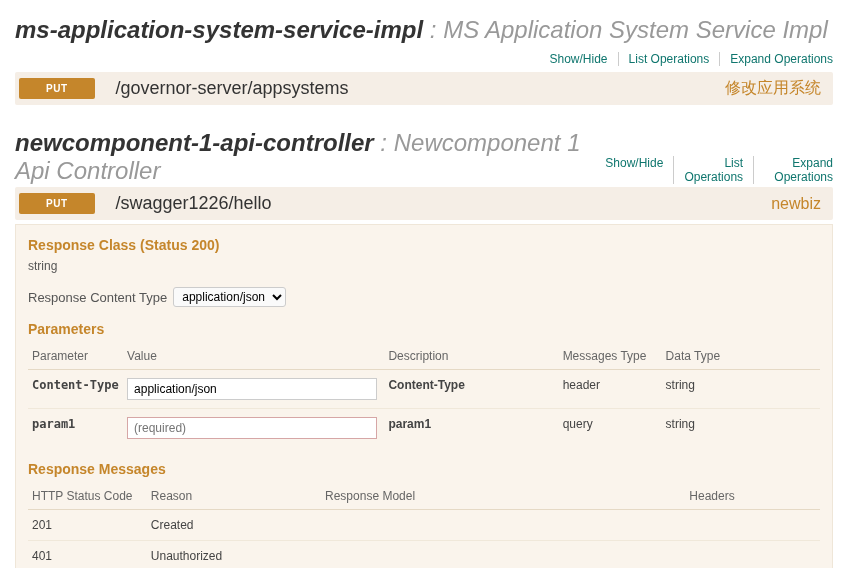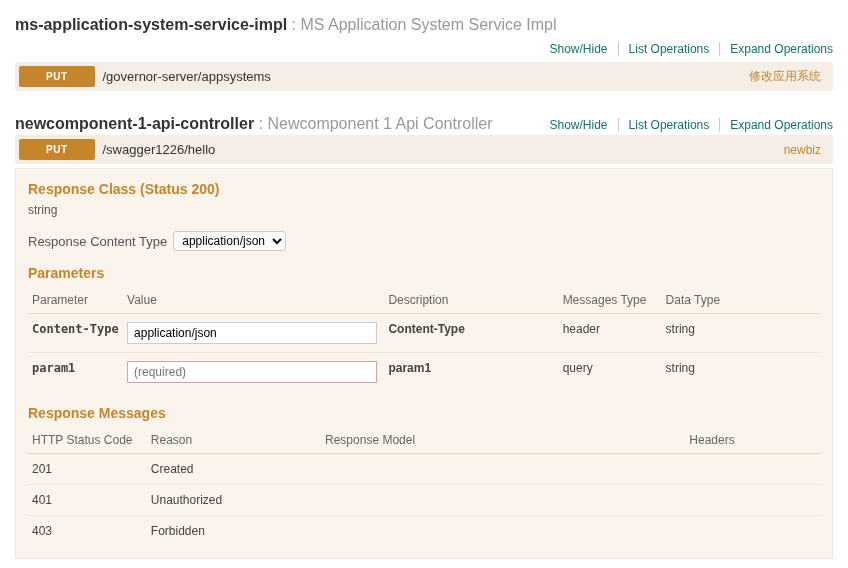--- a/index.html
+++ b/index.html
@@ -1,28 +1,28 @@
 <!DOCTYPE html>
 <html><head>
   <meta charset="utf-8">
   <style>
     * { box-sizing: border-box; margin: 0; padding: 0; }
     body { font-family: "Helvetica Neue", Arial, sans-serif; font-size: 13px; color: #555; background: #fff; width: 848px; }
     .container { padding: 10px 15px; }
-    .section-header { font-size: 16px; font-weight: bold; color: #999; padding: 6px 0 2px 0; }
+    .section-header { font-size: 24px; font-weight: bold; color: #999; padding: 6px 0 2px 0; font-style: italic; }
     .section-header .tag-name { color: #333; font-weight: 700; }
     .section-header .colon { color: #999; font-weight: normal; }
     .section-header .desc { color: #999; font-weight: normal; }
     .section-actions { text-align: right; font-size: 12px; color: #0f766e; padding: 6px 0; display:flex; justify-content:flex-end; gap:0; }
     .section-actions span { padding: 0 10px; border-right: 1px solid #ccc; cursor: pointer; }
     .section-actions span:last-child { border-right: none; padding-right: 0; }
     .endpoint-row { display: flex; align-items: center; background: #f5eee6; border-radius: 2px; margin-bottom: 4px; }
     .method-badge { background: #c5862b; color: #fff; font-size: 10px; font-weight: bold; padding: 5px 27px; border-radius: 2px; margin: 4px 8px 4px 4px; letter-spacing: .5px; }
-    .endpoint-path { flex: 1; color: #333; font-size: 13px; padding: 6px 0; }
-    .endpoint-summary { color: #c5862b; font-size: 12px; padding-right: 12px; }
+    .endpoint-path { flex: 1; color: #333; font-size: 18px; padding: 6px 0; margin-left: 13px; }
+    .endpoint-summary { color: #c5862b; font-size: 16px; padding-right: 12px; }
     .section-header-row { display:flex; align-items:flex-end; justify-content:space-between; }
     .section-header-row .section-actions { padding-bottom: 3px;}
     .expanded-panel { background: #faf4ec; border: 1px solid #efe6d8; padding: 12px; margin-top:2px;}
     .panel-heading { color: #c5862b; font-size: 14px; font-weight: bold; margin-bottom: 6px; }
     .panel-text { color: #555; font-size: 12px; margin-bottom: 14px; }
     .content-type-row { font-size: 13px; color: #555; margin-bottom: 14px; display:flex; align-items:center; gap:6px;}
     select { border: 1px solid #ccc; border-radius: 3px; padding: 1px 4px; font-size: 12px; background:#fafafa;}
     table { width: 100%; border-collapse: collapse; }
     .param-table th, .resp-table th { text-align: left; font-weight: normal; color: #666; font-size: 12px; padding: 6px 4px; border-bottom: 1px solid #e5d9c5; }
     .param-table td, .resp-table td { padding: 8px 4px; font-size: 12px; color:#444; vertical-align: top; border-top: 1px solid #f0e8da;}

